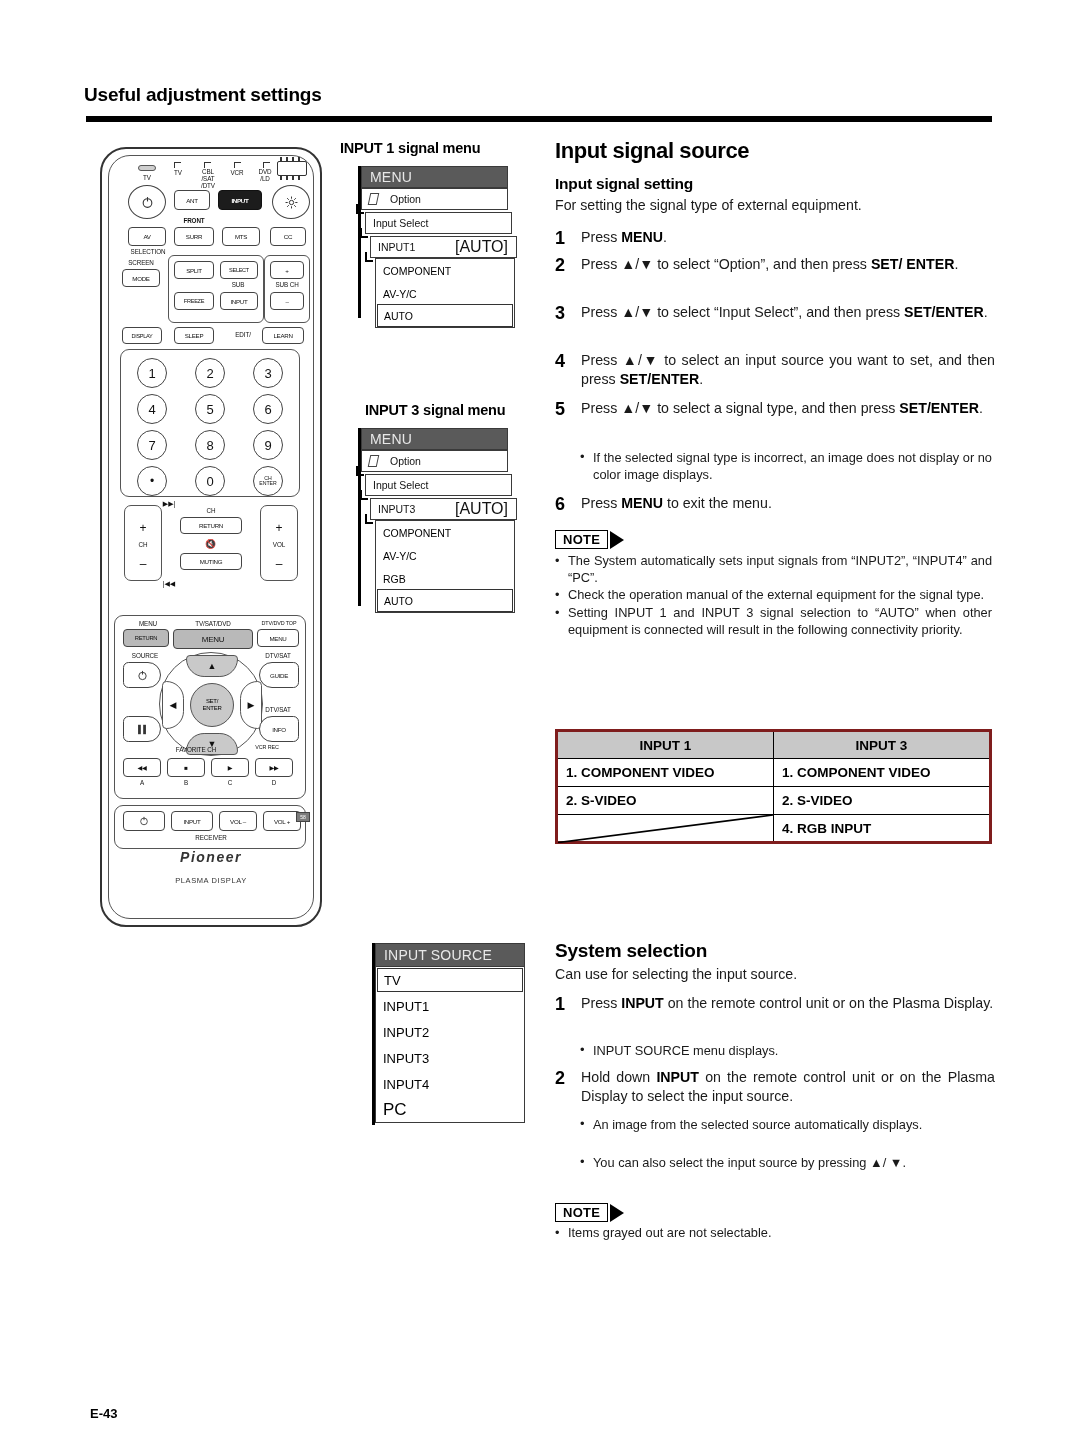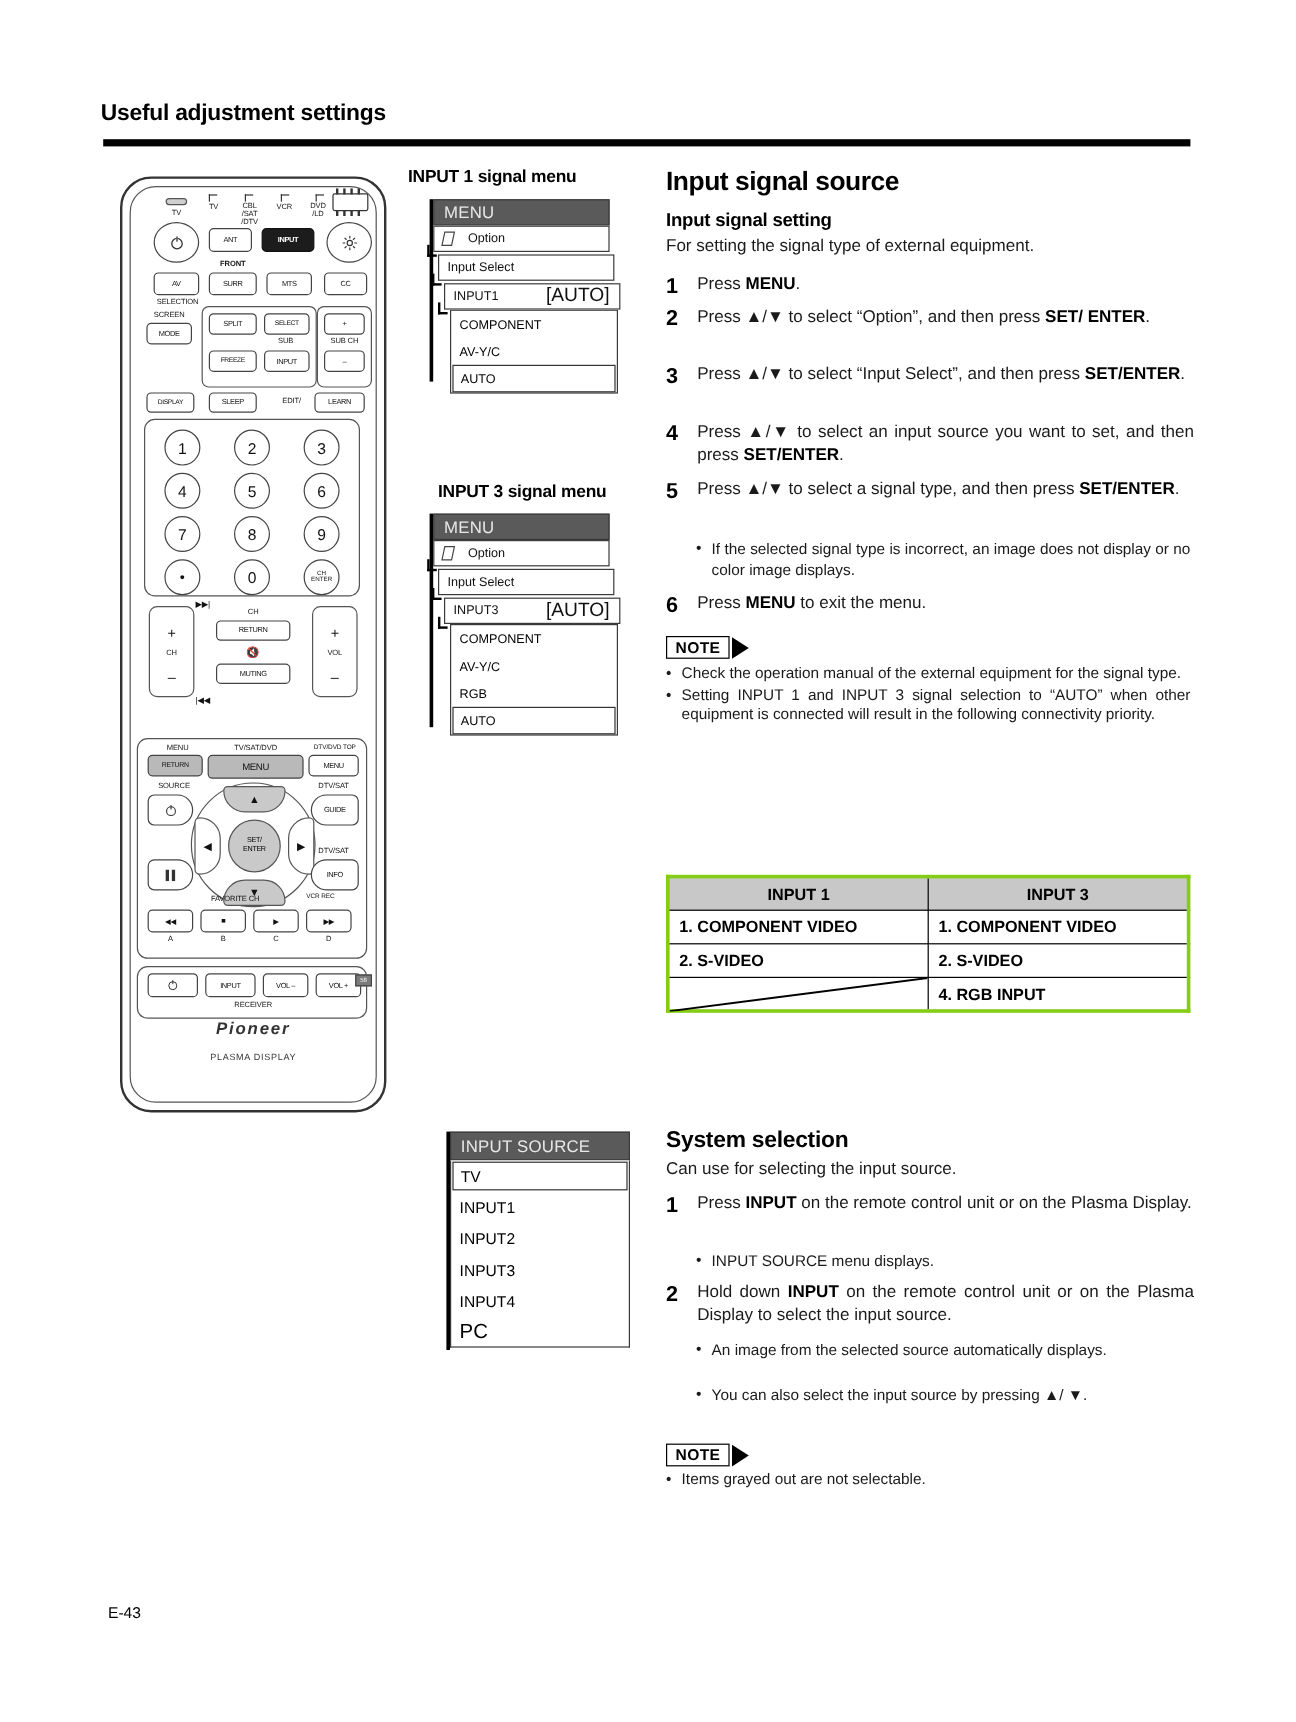--- a/index.html
+++ b/index.html
@@ -162,34 +162,34 @@
     border-left:14px solid #000; margin-left:2px;
   }
   .notelist { position:absolute; font-size:12.8px; line-height:1.3; color:#1a1a1a; }
   .notelist li { position:relative; list-style:none; margin:0 0 1px 0; padding-left:13px; text-align:justify; }
   .notelist li:before { content:"\2022"; position:absolute; left:0; top:0; }
   .notelist ul { margin:0; padding:0; }
 
   
   .ptable {
     position:absolute; left:555px; top:729px; width:437px;
-    border:3px solid #84cc16; border-collapse:collapse; background:#fff;
+    border:3px solid #7f1d1d; border-collapse:collapse; background:#fff;
   }
   .ptable td, .ptable th {
     border:1.2px solid #000; font-size:13.5px; font-weight:bold;
     height:28px; padding:0 8px; color:#000;
   }
   .ptable th { background:#c8c8c8; text-align:center; font-size:13.5px; }
   .ptable td { text-align:left; }
   .ptable td.blank { position:relative; padding:0; }
   .slashcell { position:absolute; inset:0; }
 
   .pagenum {
-    position:absolute; left:50px; top:1336px;
-    font-size:13px; font-weight:normal;padding-left:40px;
+    position:absolute; left:50px; top:1406px;
+    font-size:13px; font-weight:bold;padding-left:40px;
   }
 </style>
 </head>
 <body>
 
 <div class="page">
 
   <div class="hdr-title">Useful adjustment settings</div>
   <div class="hdr-rule"></div>
 
@@ -460,20 +460,21 @@
     <span class="n">6</span>
     <span class="t">Press <span class="b">MENU</span> to exit the menu.</span>
   </div>
 
   <div class="note-tag" style="left:555px;top:530px;">
     <span class="box">NOTE</span>
     <span class="arrow"></span>
   </div>
   <div class="notelist" style="left:555px;top:553px;width:437px;">
     <ul>
+      <li style="text-align:justify;">The System automatically sets input signals from “INPUT2”, “INPUT4” and “PC”.</li>
       <li style="text-align:justify;">Check the operation manual of the external equipment for the signal type.</li>
       <li style="text-align:justify;">Setting INPUT 1 and INPUT 3 signal selection to “AUTO” when other equipment is connected will result in the following connectivity priority.</li>
     </ul>
   </div>
 
   <table class="ptable">
     <tbody>
         <tr>
       <th style="width:50%;">INPUT 1</th>
       <th style="width:50%;">INPUT 3</th>

